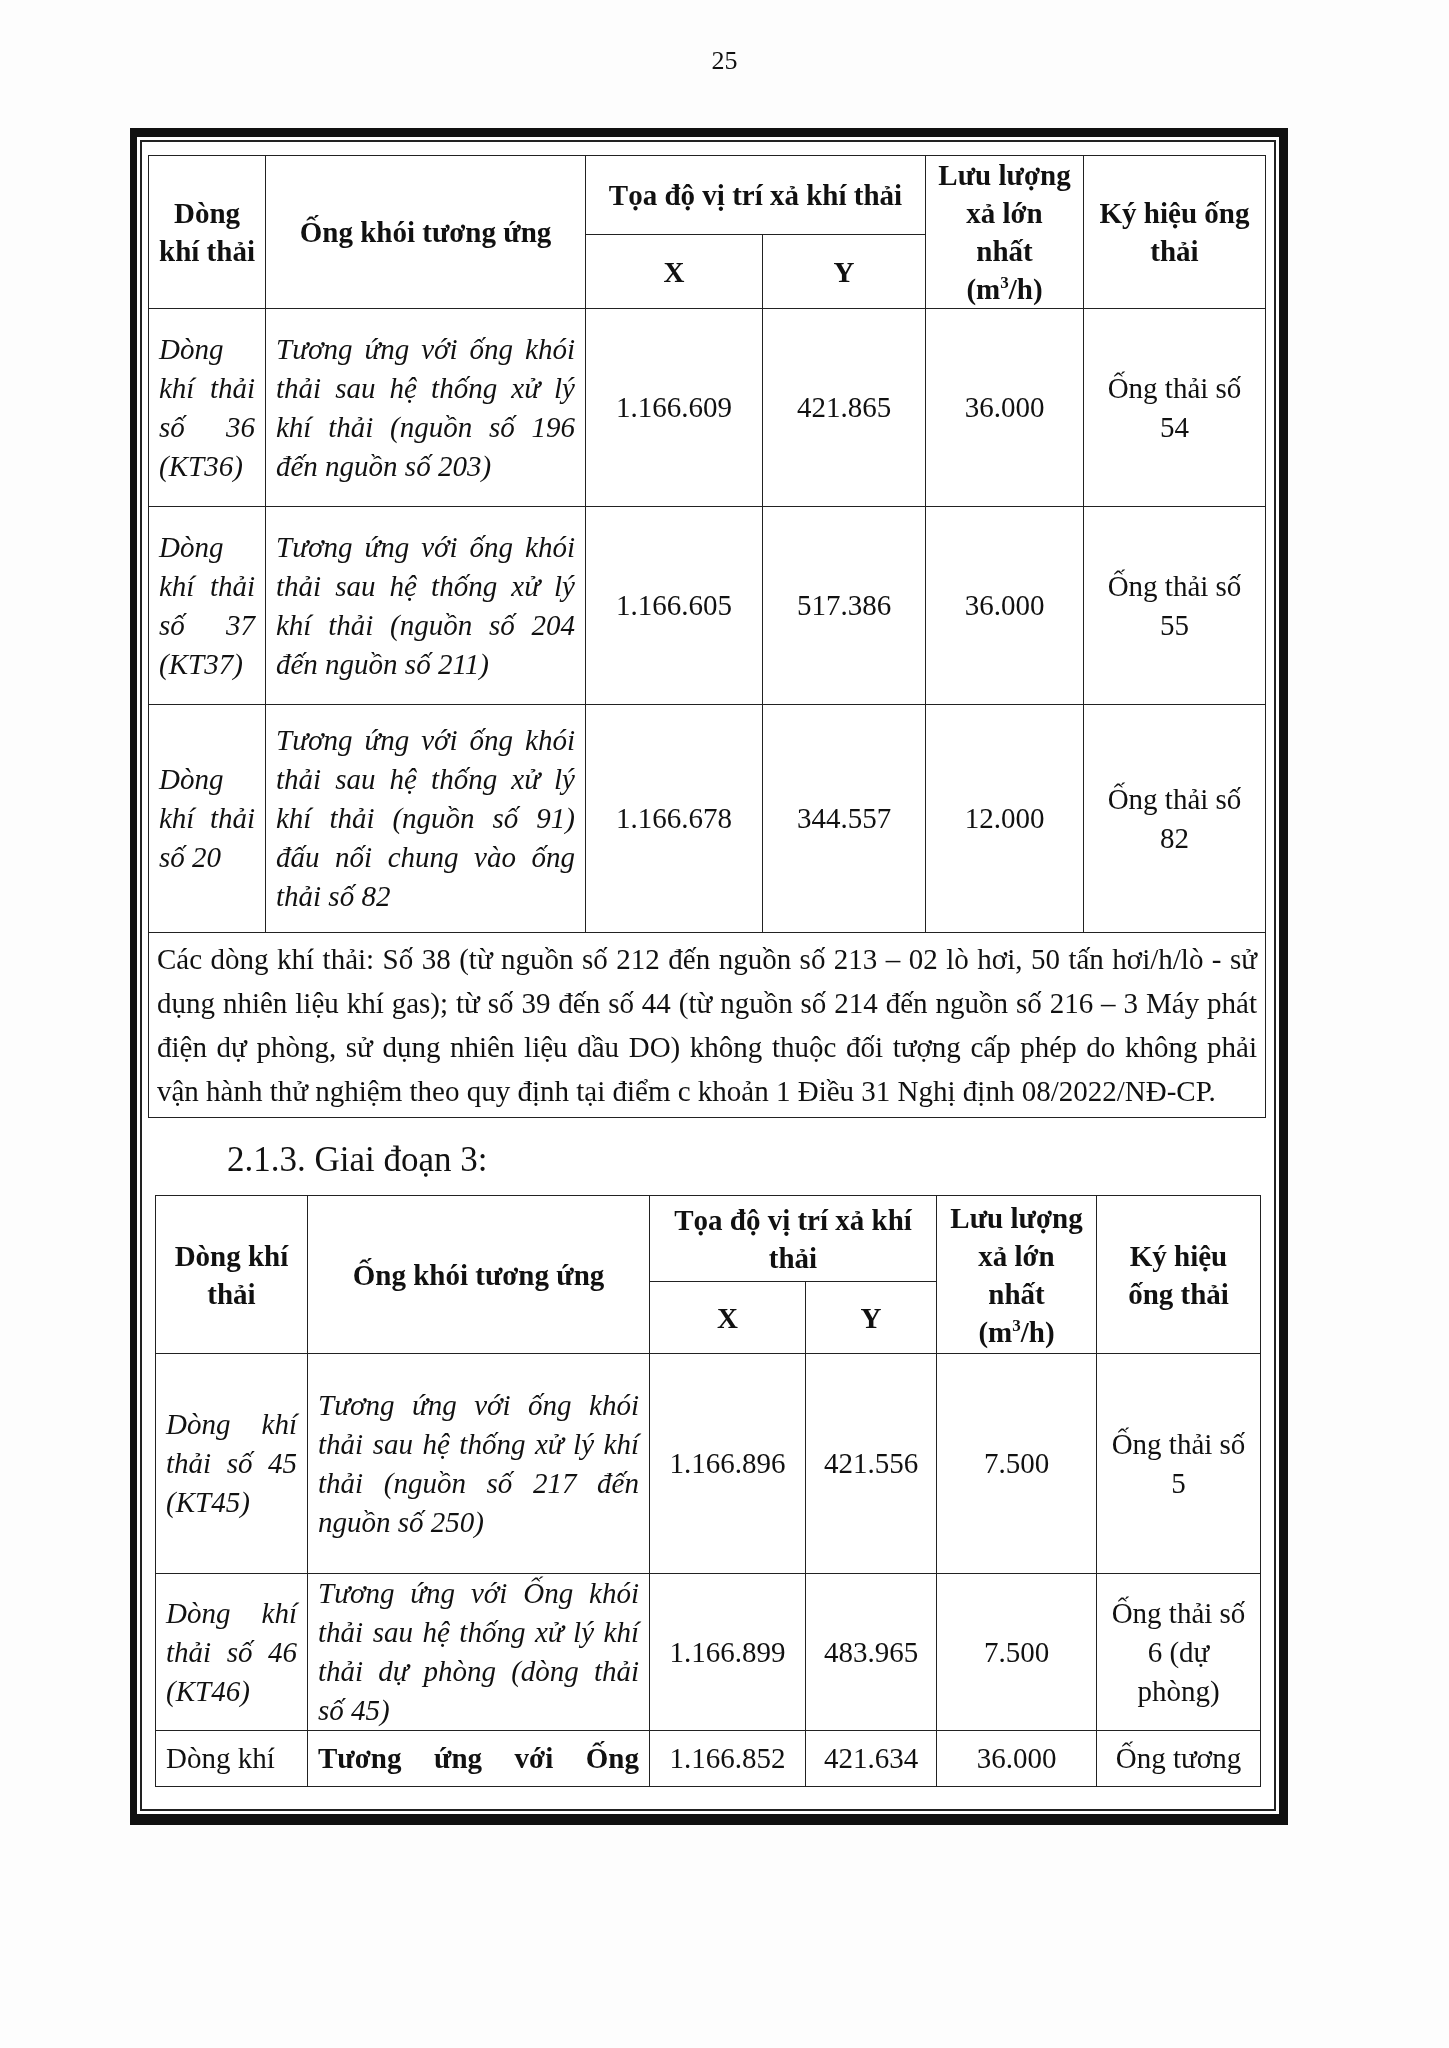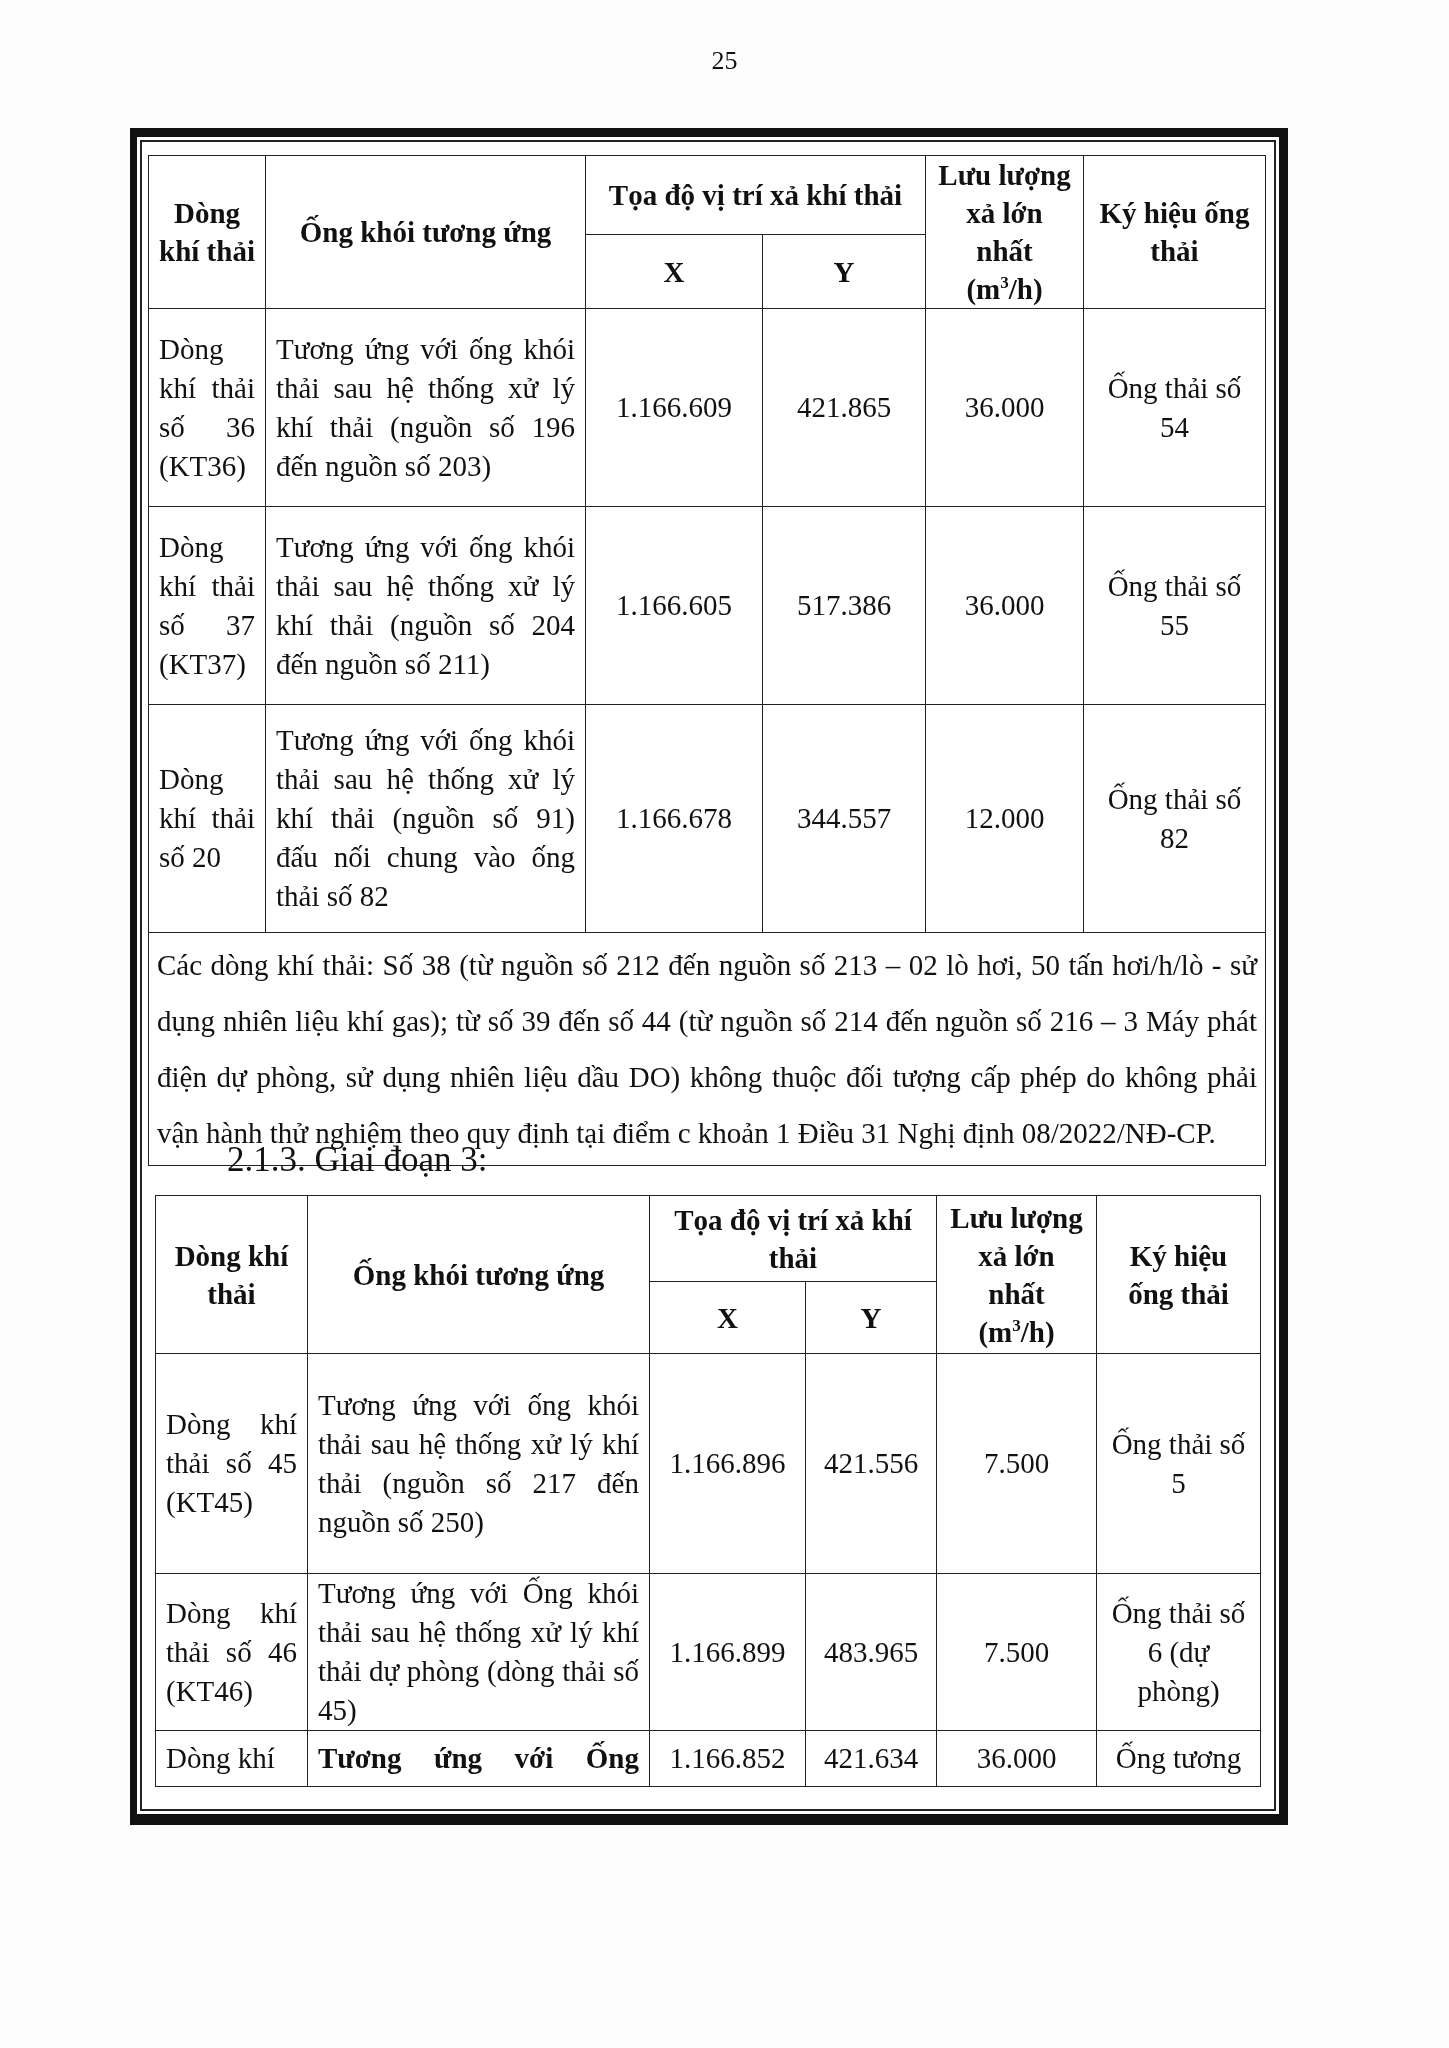--- a/index.html
+++ b/index.html
@@ -24,27 +24,27 @@
   }
   table.t {
     position: absolute; border-collapse: collapse; table-layout: fixed;
     font-size: 29px; line-height: 39px;
   }
   table.t td, table.t th { border: 1.5px solid #222; padding: 0 10px; vertical-align: middle; }
   table.t th { font-weight: bold; text-align: center; line-height: 38px; }
   .c { text-align: center; }
   .j { text-align: justify; text-align-last: justify; font-weight: bold; }
   .jl { text-align: justify; }
-  .last-left { text-align-last: left; }
+  .last-left { text-align-last: left; font-style: italic; }
   sup { font-size: 17px; line-height: 0; }
 
   #table1 { left: 148px; top: 155px; width: 1117px; }
   #table2 { left: 155px; top: 1195px; width: 1105px; }
   .note {
-    text-align: justify; padding: 4px 8px !important; line-height: 56px;
+    text-align: justify; padding: 4px 8px !important; line-height: 44px;
   }
   .section-heading {
     position: absolute; left: 227px; top: 1140px; font-size: 35px;
   }
 </style>
 </head>
 <body>
 
 <div class="page-number">25</div>
 

